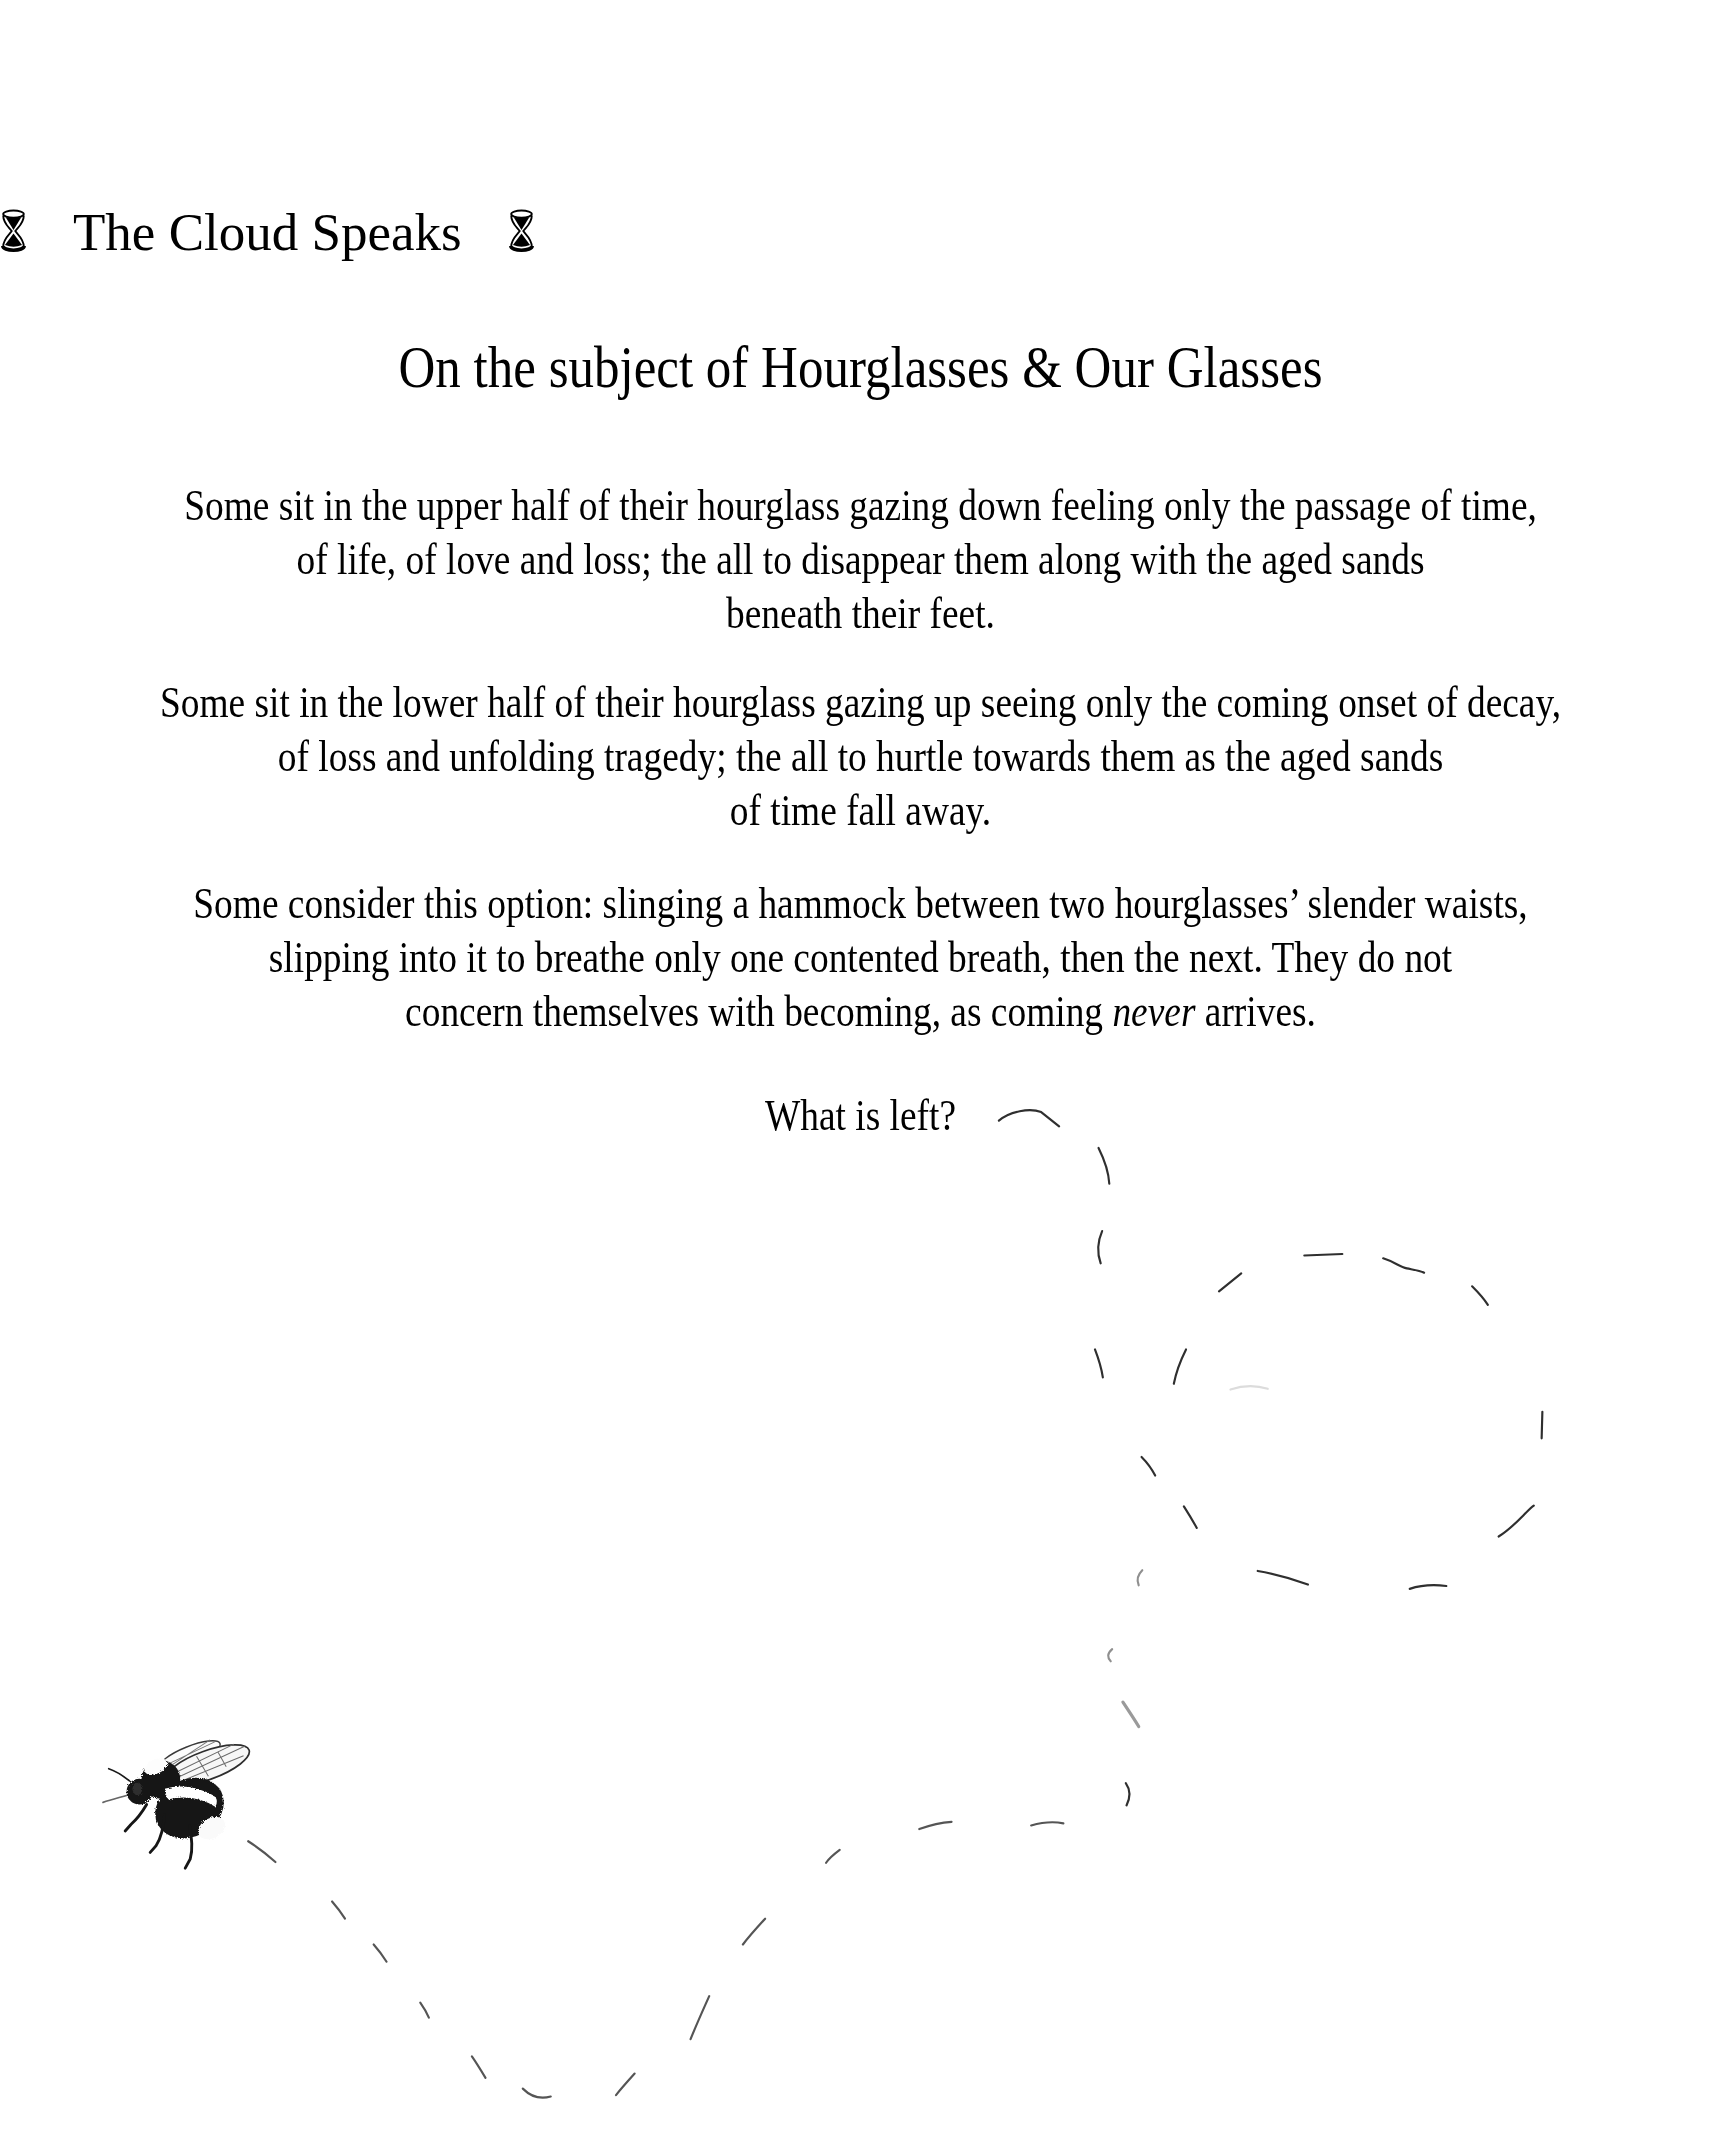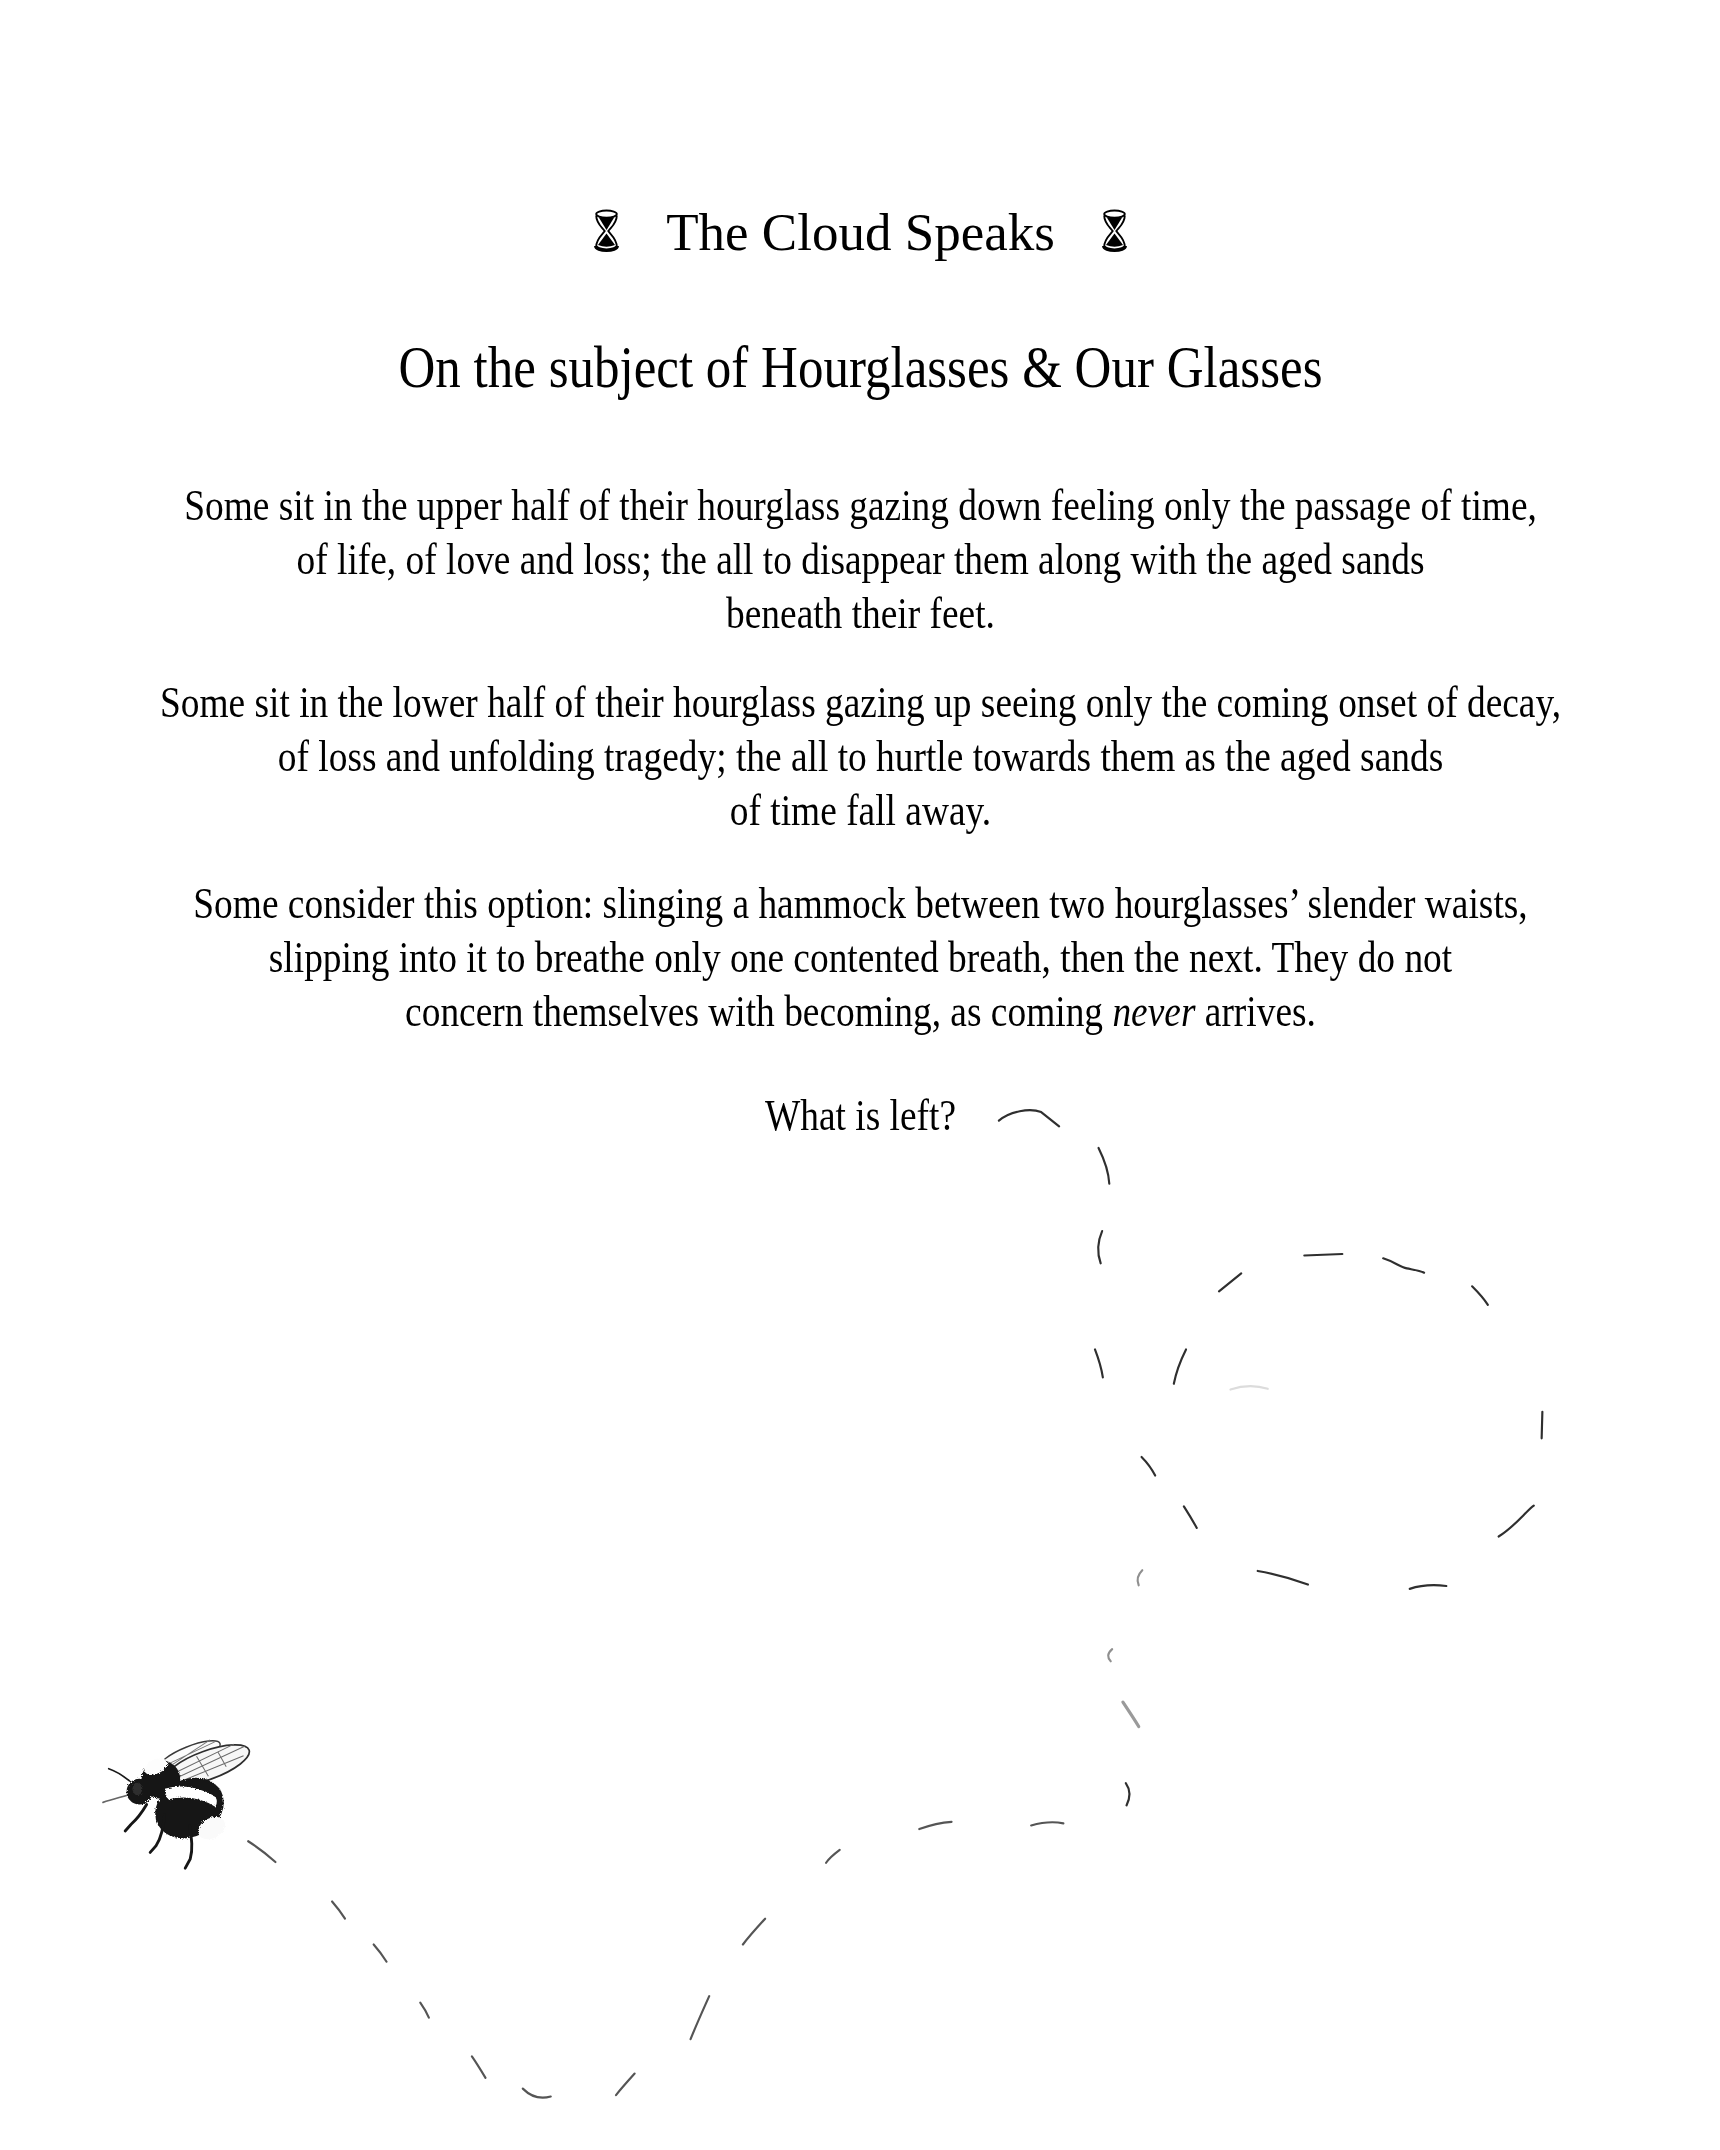--- a/index.html
+++ b/index.html
@@ -7,21 +7,21 @@
     position:relative;
     width:1721px;
     height:2151px;
     background:#ffffff;
     overflow:hidden;
     color:#000;
     font-family:"Liberation Serif","DejaVu Serif",serif;
   }
   .title-row{
     position:absolute;top:206px;left:0;right:0;
-    display:flex;justify-content:center;align-items:center;gap:46px;
+    display:flex;align-items:center;gap:46px;
   }
   .title-text{font-size:53px;line-height:1;white-space:nowrap;}
   .hourglass{width:27px;height:47px;flex:0 0 auto;}
   .subtitle{
     position:absolute;top:334px;left:0;right:0;
     text-align:center;font-size:60px;line-height:1.1;
     transform:scaleX(.85);transform-origin:50% 50%;
   }
   .para{
     position:absolute;left:0;right:0;margin:0;

